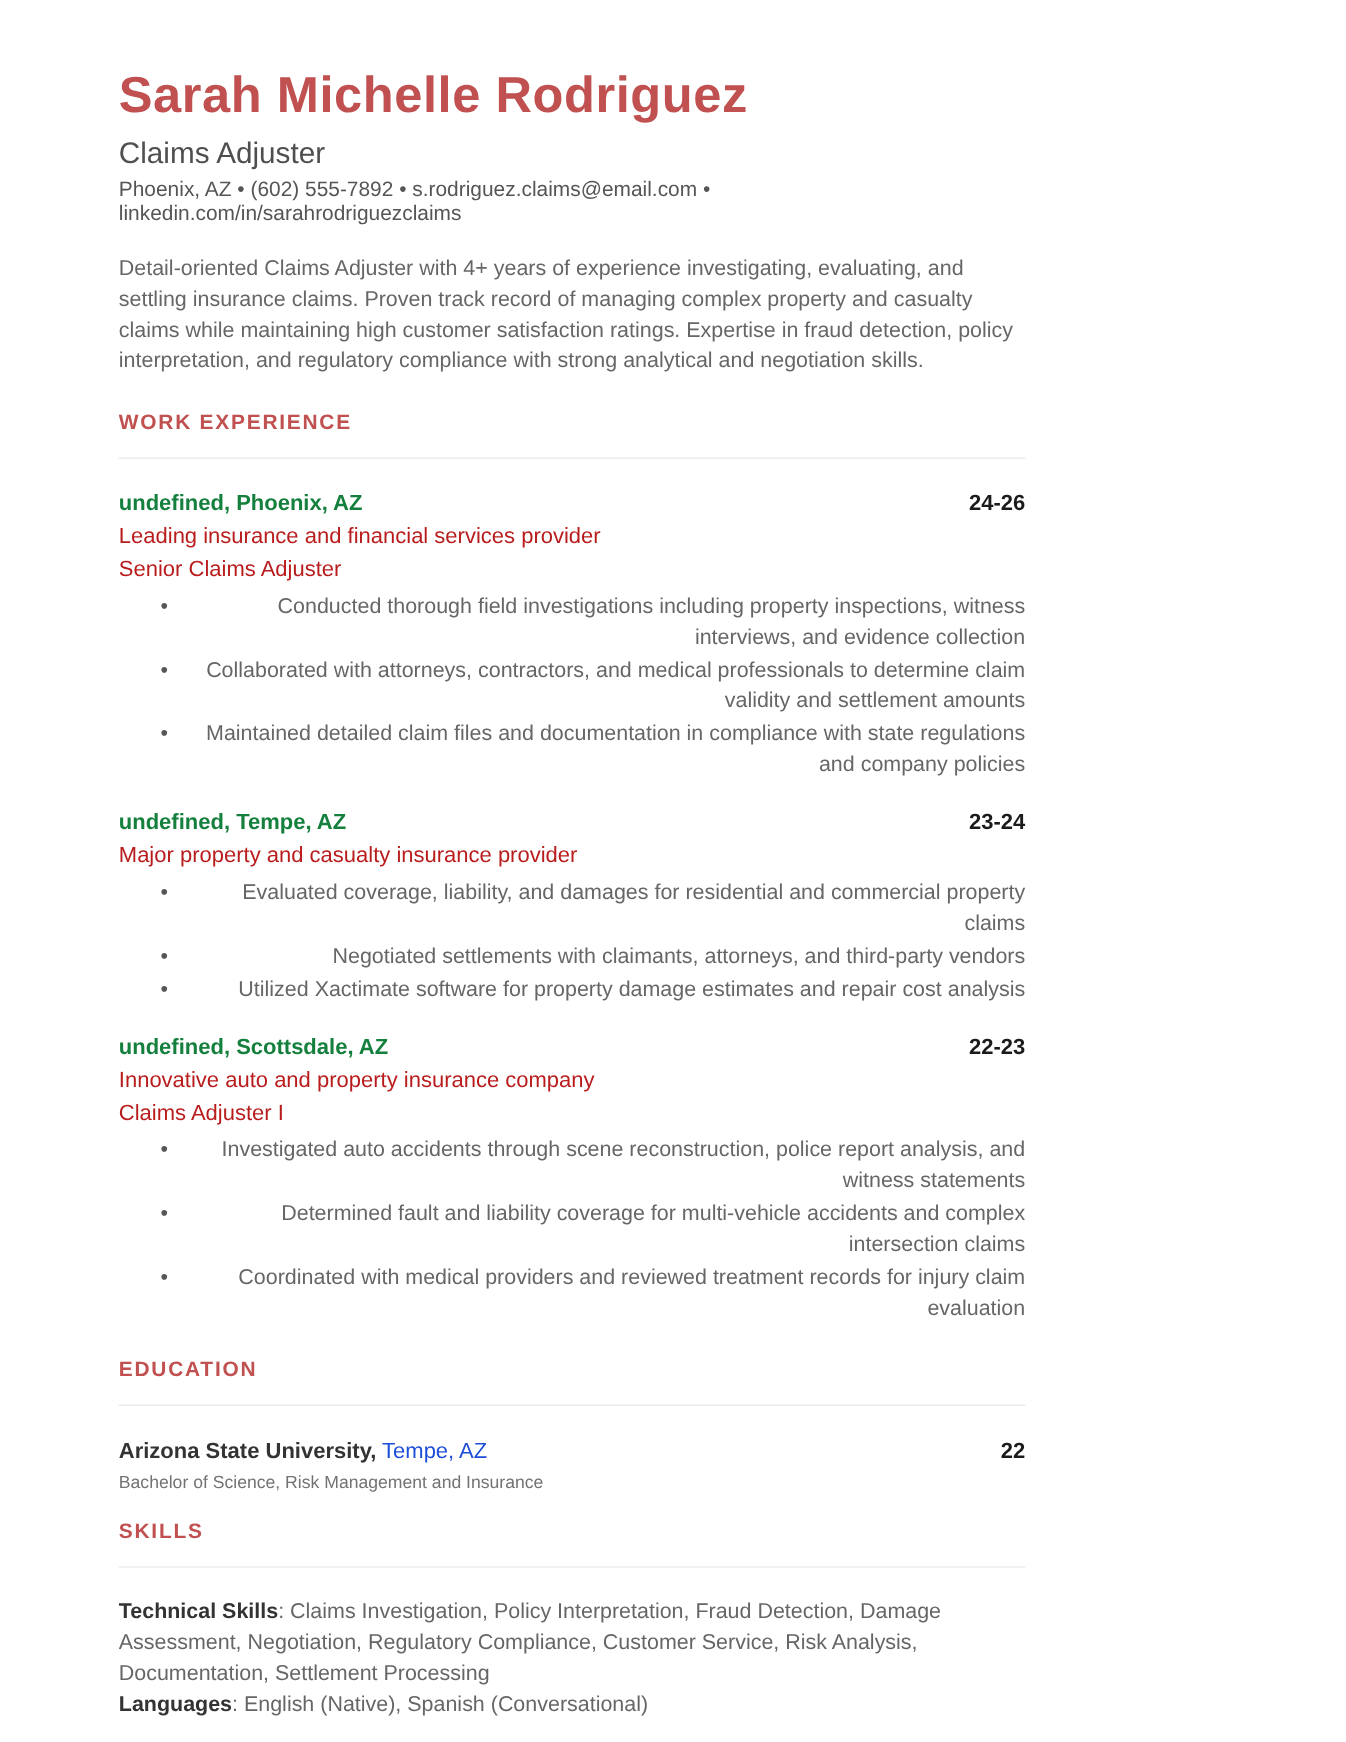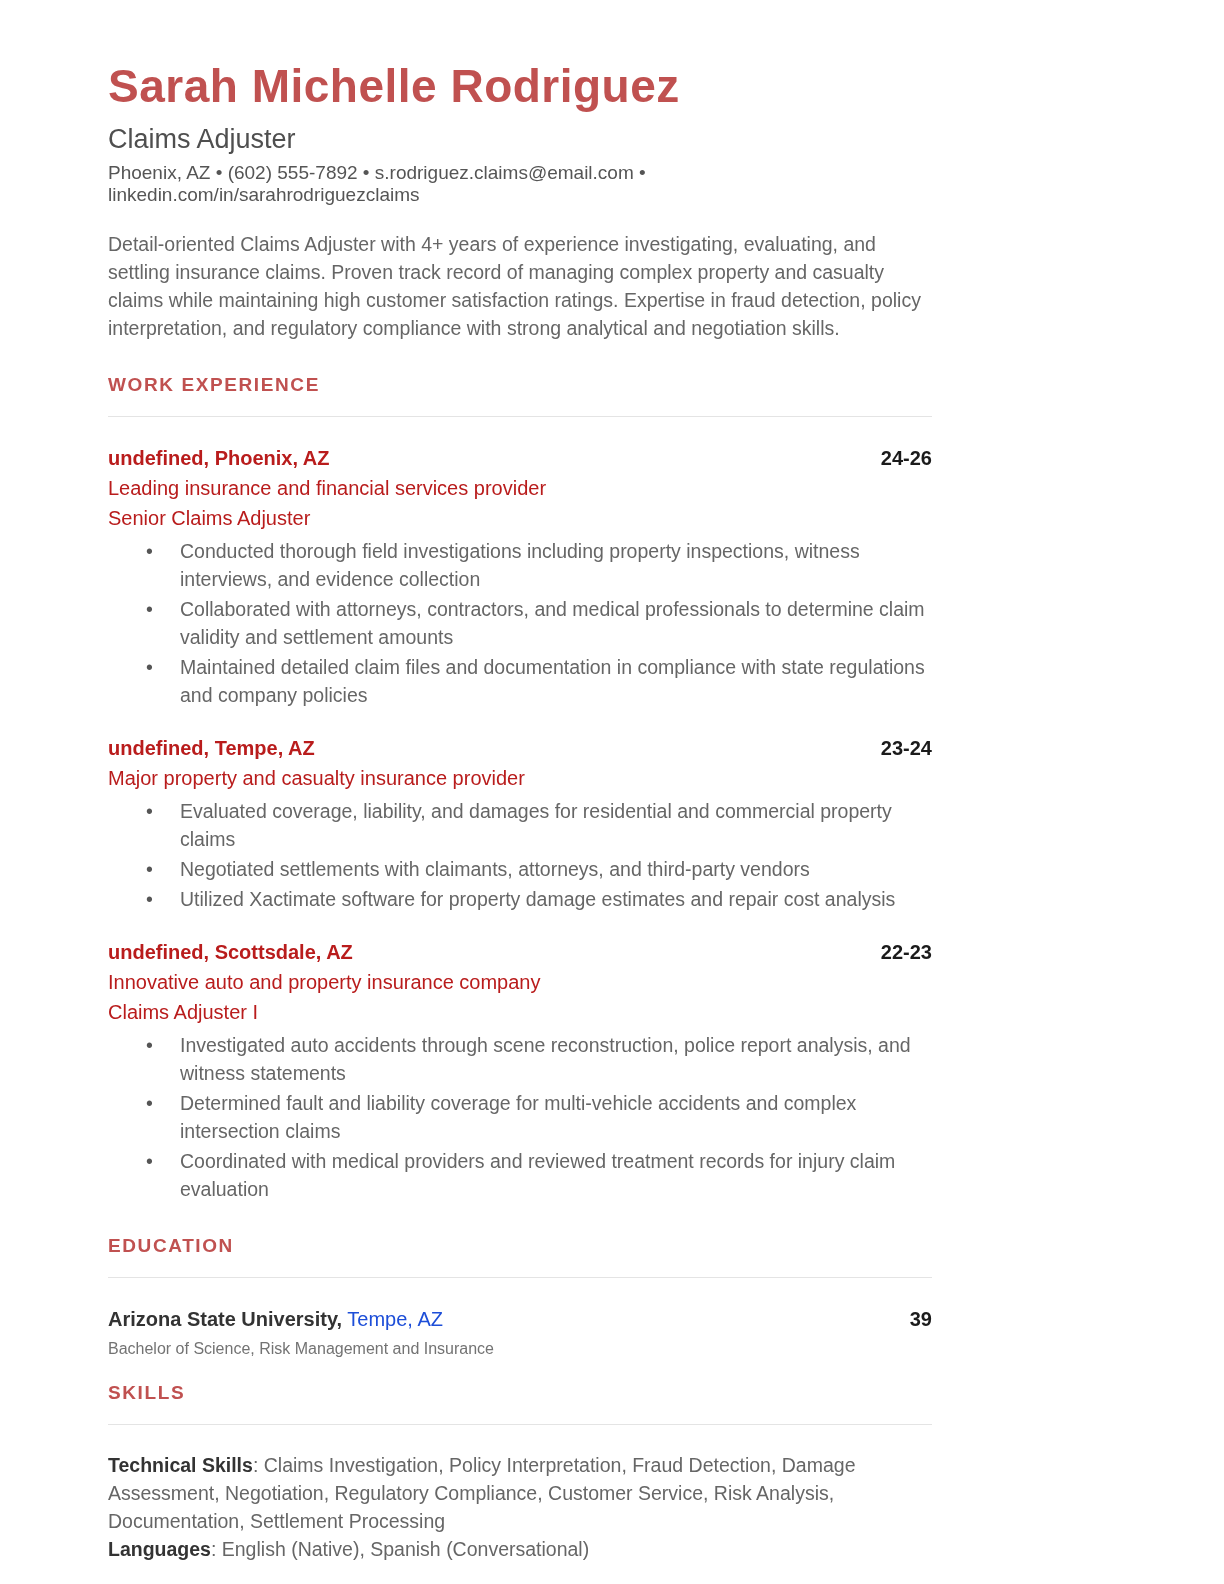--- a/index.html
+++ b/index.html
@@ -53,21 +53,21 @@
   }
   .job { margin-bottom: 24px; }
   .job-header, .edu-header {
     display: flex;
     justify-content: space-between;
     align-items: baseline;
   }
   .job-title {
     font-size: 20px;
     font-weight: bold;
-    color: #b91c1c;
+    color: #15803d;
     line-height: 30px;
   }
   .job-dates, .edu-dates {
     font-size: 20px;
     font-weight: bold;
     color: #1b1b1b;
     line-height: 30px;
   }
   .job-sub {
     font-size: 20px;
@@ -79,20 +79,21 @@
     padding: 0;
     list-style: none;
   }
   ul.bullets li {
     position: relative;
     padding-left: 72px;
     font-size: 19.5px;
     color: #666666;
     line-height: 28px;
     margin-bottom: 2px;
+    text-align: right;
   }
   ul.bullets li::before {
     content: "\2022";
     position: absolute;
     left: 38px;
     color: #555555;
   }
   .edu-row { margin-bottom: 18px; }
   .edu-name {
     font-size: 20px;
@@ -182,21 +183,21 @@
 
   <section>
     <div class="section-heading">EDUCATION</div>
     <hr class="rule">
 
     <div class="edu-row">
       <div class="edu-header">
         <span>
           <span class="edu-name">Arizona State University,</span><span class="edu-loc"> Tempe, AZ</span>
         </span>
-        <span class="edu-dates">39</span>
+        <span class="edu-dates">22</span>
       </div>
       <div class="edu-degree">Bachelor of Science, Risk Management and Insurance</div>
     </div>
 
   </section>
 
   <section>
     <div class="section-heading tight">SKILLS</div>
     <hr class="rule">
 

